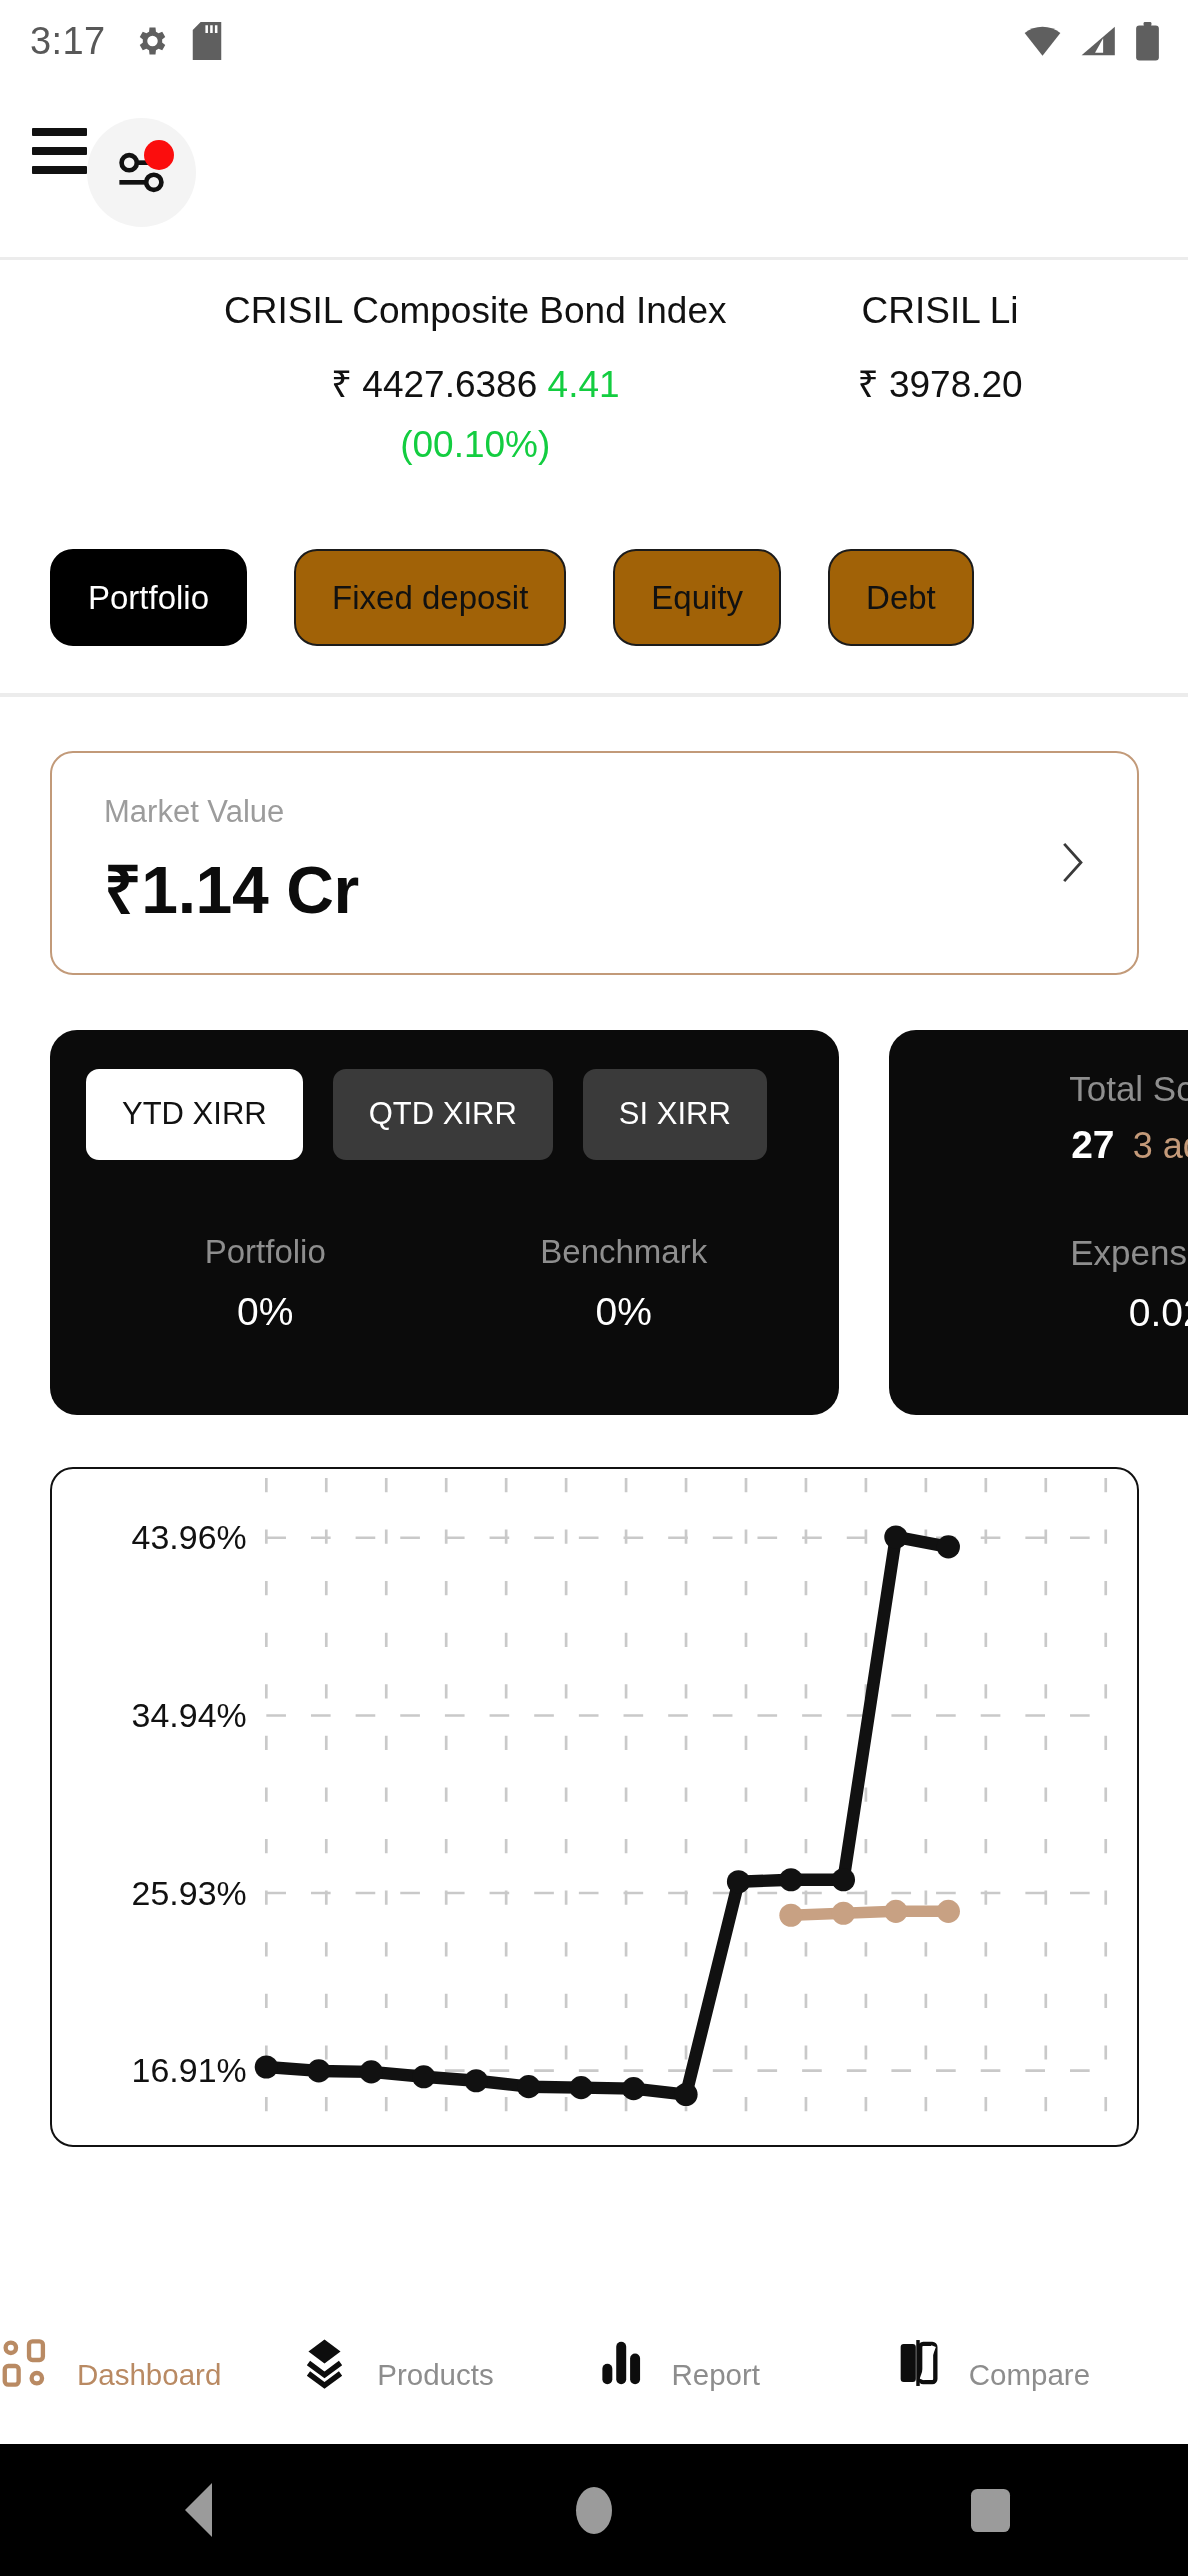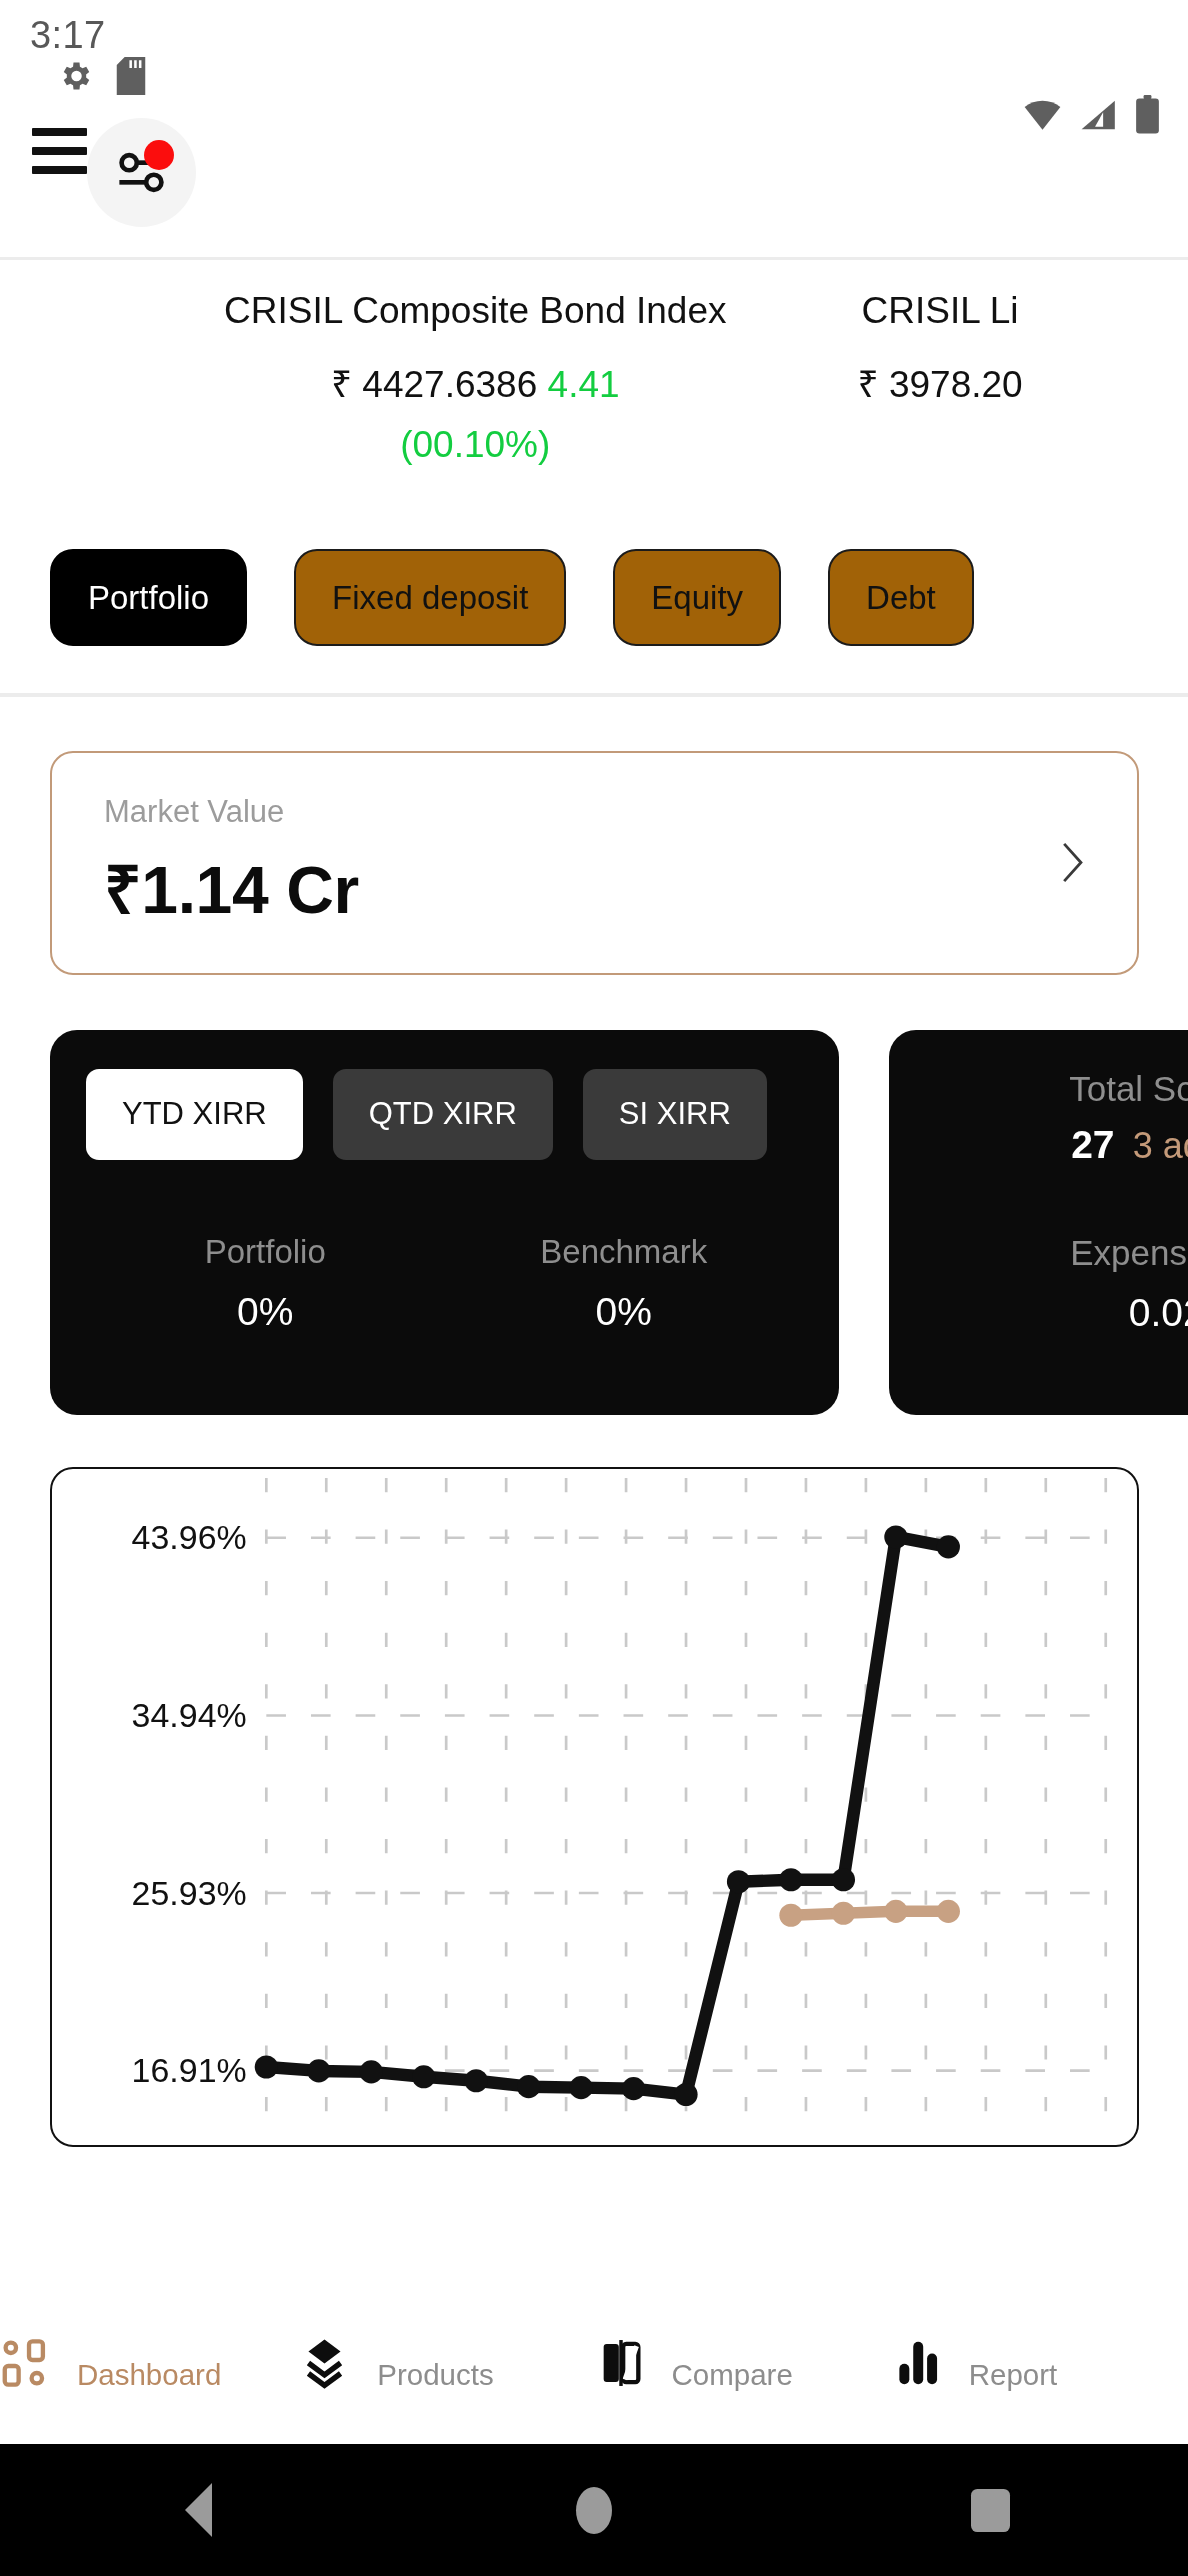--- a/index.html
+++ b/index.html
@@ -6,22 +6,22 @@
   html,body { width:1189px; height:2576px; }
   body {
     font-family:"Liberation Sans", sans-serif;
     background:#ffffff;
     overflow:hidden;
     position:relative;
   }
 
   
   .statusbar{
-    height:82px; display:flex; 
-    padding:14px 30px; color:#5f5f5f;flex-direction:column;
+    height:82px; display:flex; align-items:center;
+    padding:14px 30px; color:#5f5f5f;
   }
   .sb-time{ font-size:38px; letter-spacing:0.4px; color:#585858; }
   .sb-left-icons{ display:flex; align-items:center; gap:23px; margin-left:27px; }
   .sb-right{ margin-left:auto; display:flex; align-items:center; gap:18px; }
   .icon-gear{ width:36px; height:36px; }
   .icon-sd{ width:30px; height:38px; }
   .icon-wifi{ width:39px;height:34px;}
   .icon-sig{ width:38px;height:34px;}
   .icon-bat{ width:23px;height:39px;}
 
@@ -340,38 +340,38 @@
         <path d="M12 2l7 5.2-7 5.2-7-5.2z" fill="#0d0d0d"></path>
         <path d="M5 12.2l7 5.2 7-5.2" fill="none" stroke="#0d0d0d" stroke-width="2.4"></path>
         <path d="M5 16.8l7 5.2 7-5.2" fill="none" stroke="#0d0d0d" stroke-width="2.4"></path>
       </svg>
     </div>
     <div class="nav-lbl">Products</div>
   </div>
   <div class="nav-item">
     <div class="nav-ico">
       <svg width="52" height="52" viewBox="0 0 24 24">
+        <rect x="3.4" y="12.4" width="4.6" height="9.4" rx="2.3" fill="#0d0d0d"></rect>
+        <rect x="9.8" y="2.2" width="4.6" height="19.6" rx="2.3" fill="#0d0d0d"></rect>
+        <rect x="16.2" y="7.6" width="4.6" height="14.2" rx="2.3" fill="#0d0d0d"></rect>
+      </svg>
+    </div>
+    <div class="nav-lbl">Report</div>
+  </div>
+  <div class="nav-item">
+    <div class="nav-ico">
+      <svg width="52" height="52" viewBox="0 0 24 24">
         <rect x="4" y="3.2" width="7" height="17.6" rx="1.4" fill="#0d0d0d"></rect>
         <rect x="13" y="3.2" width="7" height="17.6" rx="1.4" fill="none" stroke="#0d0d0d" stroke-width="2"></rect>
         <path d="M13.8 19.6l5.4-15.4" stroke="#ffffff" stroke-width="2.2"></path>
         <line x1="12" y1="1.4" x2="12" y2="22.6" stroke="#0d0d0d" stroke-width="1.6"></line>
       </svg>
     </div>
     <div class="nav-lbl">Compare</div>
   </div>
-  <div class="nav-item">
-    <div class="nav-ico">
-      <svg width="52" height="52" viewBox="0 0 24 24">
-        <rect x="3.4" y="12.4" width="4.6" height="9.4" rx="2.3" fill="#0d0d0d"></rect>
-        <rect x="9.8" y="2.2" width="4.6" height="19.6" rx="2.3" fill="#0d0d0d"></rect>
-        <rect x="16.2" y="7.6" width="4.6" height="14.2" rx="2.3" fill="#0d0d0d"></rect>
-      </svg>
-    </div>
-    <div class="nav-lbl">Report</div>
-  </div>
 </div>
 
 <div class="androidnav">
   <div class="an-item">
     <div class="an-back"></div>
   </div>
   <div class="an-item">
     <div class="an-home"></div>
   </div>
   <div class="an-item">

